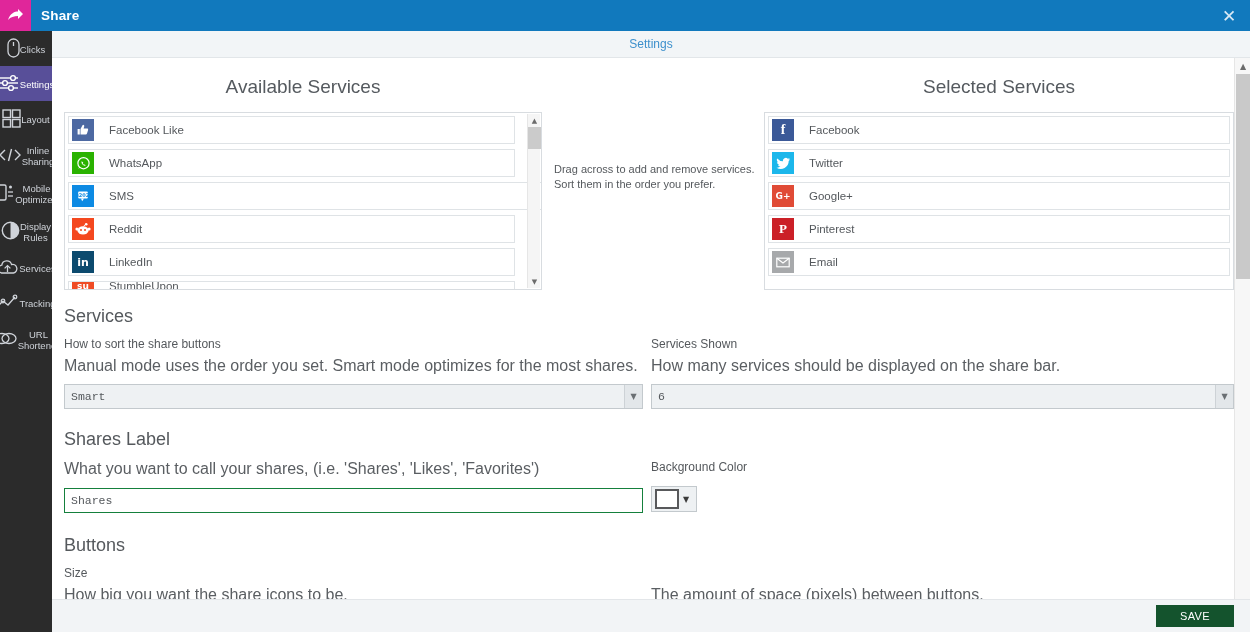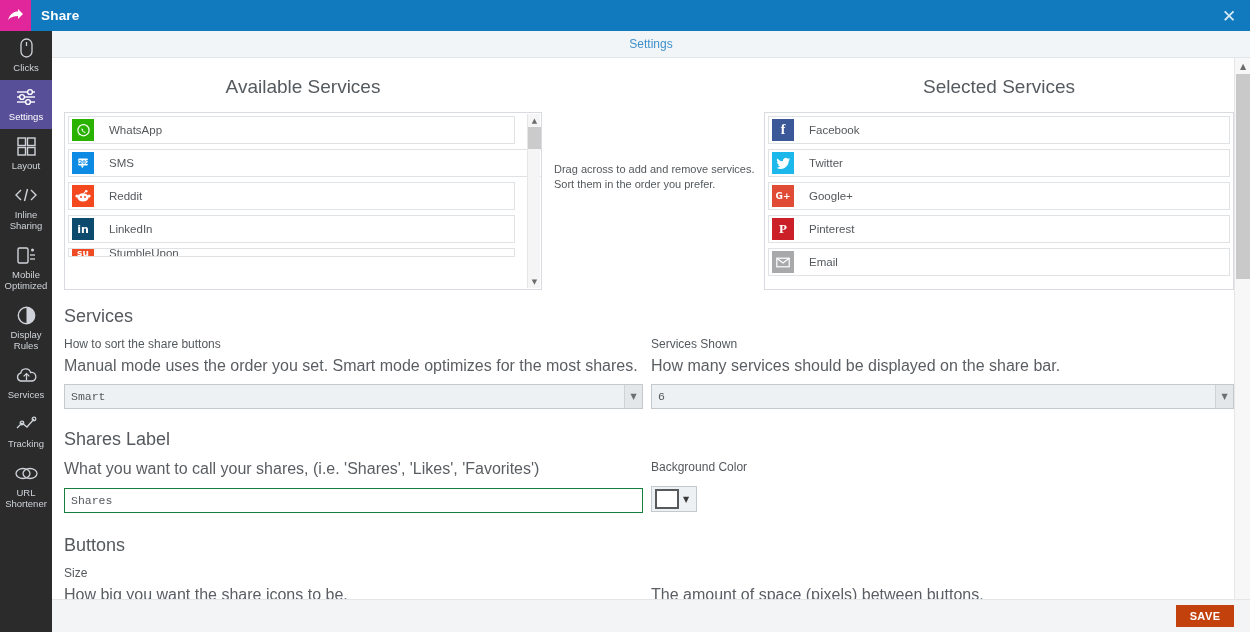--- a/index.html
+++ b/index.html
@@ -36,21 +36,21 @@
     font-family: "DejaVu Sans", sans-serif;
   }
 
   
   #sidebar {
     position: absolute; left: 0; top: 31px; width: 52px; height: 601px;
     background: #2b2b2b;
   }
   .side-item {
     width: 52px;
-    display: flex; flex-direction: column; align-items: center;
+    display: flex; flex-direction: row; align-items: center;
     justify-content: center;
     color: #c9cdd3; cursor: pointer;
     padding: 6px 0 7px 0;
   }
   .side-item.active { background: #584f99; color: #ffffff; }
   .side-icon { height: 22px; display: flex; align-items: center; justify-content: center; }
   .side-icon svg { display:block; }
   .side-label {
     font-size: 9.5px; line-height: 11px; text-align: center;
     margin-top: 3px; color: #cfd3d9;
@@ -232,23 +232,23 @@
 
   
   #bottombar {
     position: absolute; left: 52px; bottom: 0;
     width: 1198px; height: 33px;
     background: #f2f4f6;
     border-top: 1px solid #e3e6e9;
   }
   #save-btn {
     position: absolute; right: 16px; top: 5px;
-    width: 58px; height: 22px;
-    background: #c2410c;
-    color: #ffffff; font-size: 11px; font-weight: bold;
+    width: 78px; height: 22px;
+    background: #14532d;
+    color: #ffffff; font-size: 11px; font-weight: normal;
     display: flex; align-items: center; justify-content: center;
     cursor: pointer; letter-spacing: .4px;
   }
   .partial { height: 9px; overflow: hidden; }
 </style>
 </head>
 <body>
 
 <div id="titlebar">
   <div id="logo-box">
@@ -379,20 +379,28 @@
 
   <div id="scrollarea">
     <div id="content">
 
       <div id="dual">
 
         <div class="col col-left">
           <div class="col-title">Available Services</div>
           <div class="listbox left">
 
+            <div class="svc" style="width:447px">
+              <div class="svc-ico" style="background:#4d69a2">
+                <svg width="14" height="14" viewBox="0 0 14 14">
+                    <path d="M4.5 6 L6.5 2.3 A1 1 0 0 1 8.3 3 L7.6 5.6 L11.2 5.6 A1 1 0 0 1 12.1 6.9 L11 10.6 A1.3 1.3 0 0 1 9.8 11.5 L4.5 11.5 Z M1.6 6 L3.8 6 L3.8 11.6 L1.6 11.6 Z" fill="#fff"></path>
+                  </svg>
+              </div>
+              <div class="svc-name">Facebook Like</div>
+            </div>
 
             <div class="svc" style="width:447px">
               <div class="svc-ico" style="background:#2ab200">
                 <svg width="15" height="15" viewBox="0 0 15 15">
                     <circle cx="7.5" cy="7.2" r="5.6" fill="none" stroke="#fff" stroke-width="1.2"></circle>
                     <path d="M5.6 5.2 C5.2 6.6 6 8.2 7.1 9.1 C8 9.8 9.2 10 9.6 9.5 L8.9 8.5 L7.9 8.8 C7.4 8.4 6.9 7.8 6.7 7.2 L7.3 6.5 Z" fill="#fff"></path>
                     <path d="M2.4 12.8 L3.4 10.4 L4.6 11.3 Z" fill="#fff"></path>
                   </svg>
               </div>
               <div class="svc-name">WhatsApp</div>

